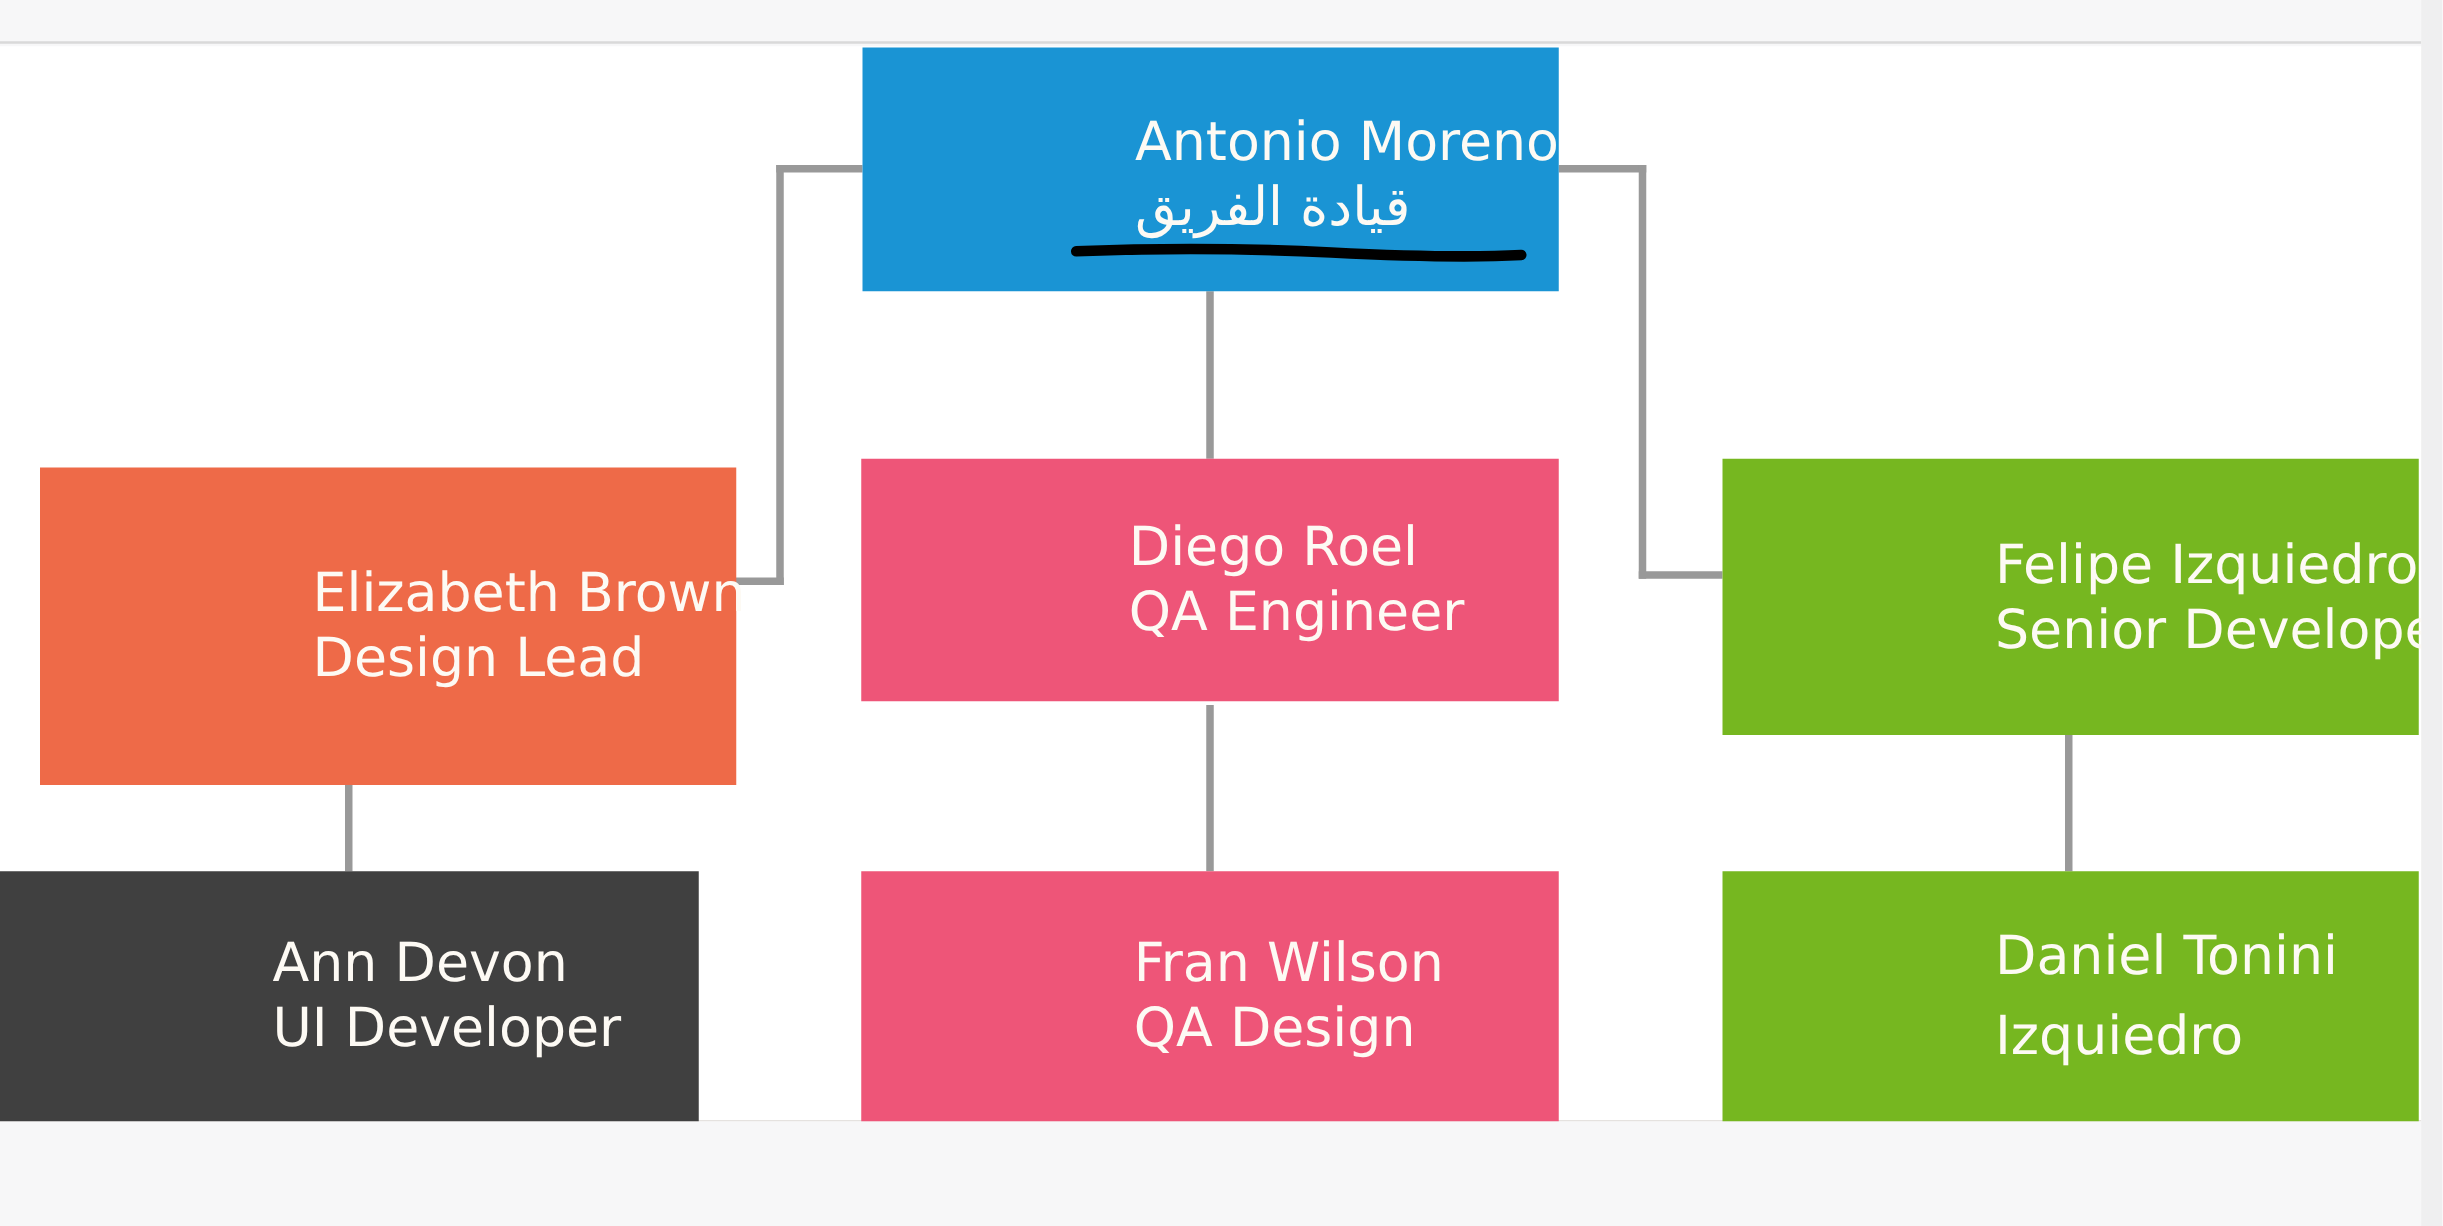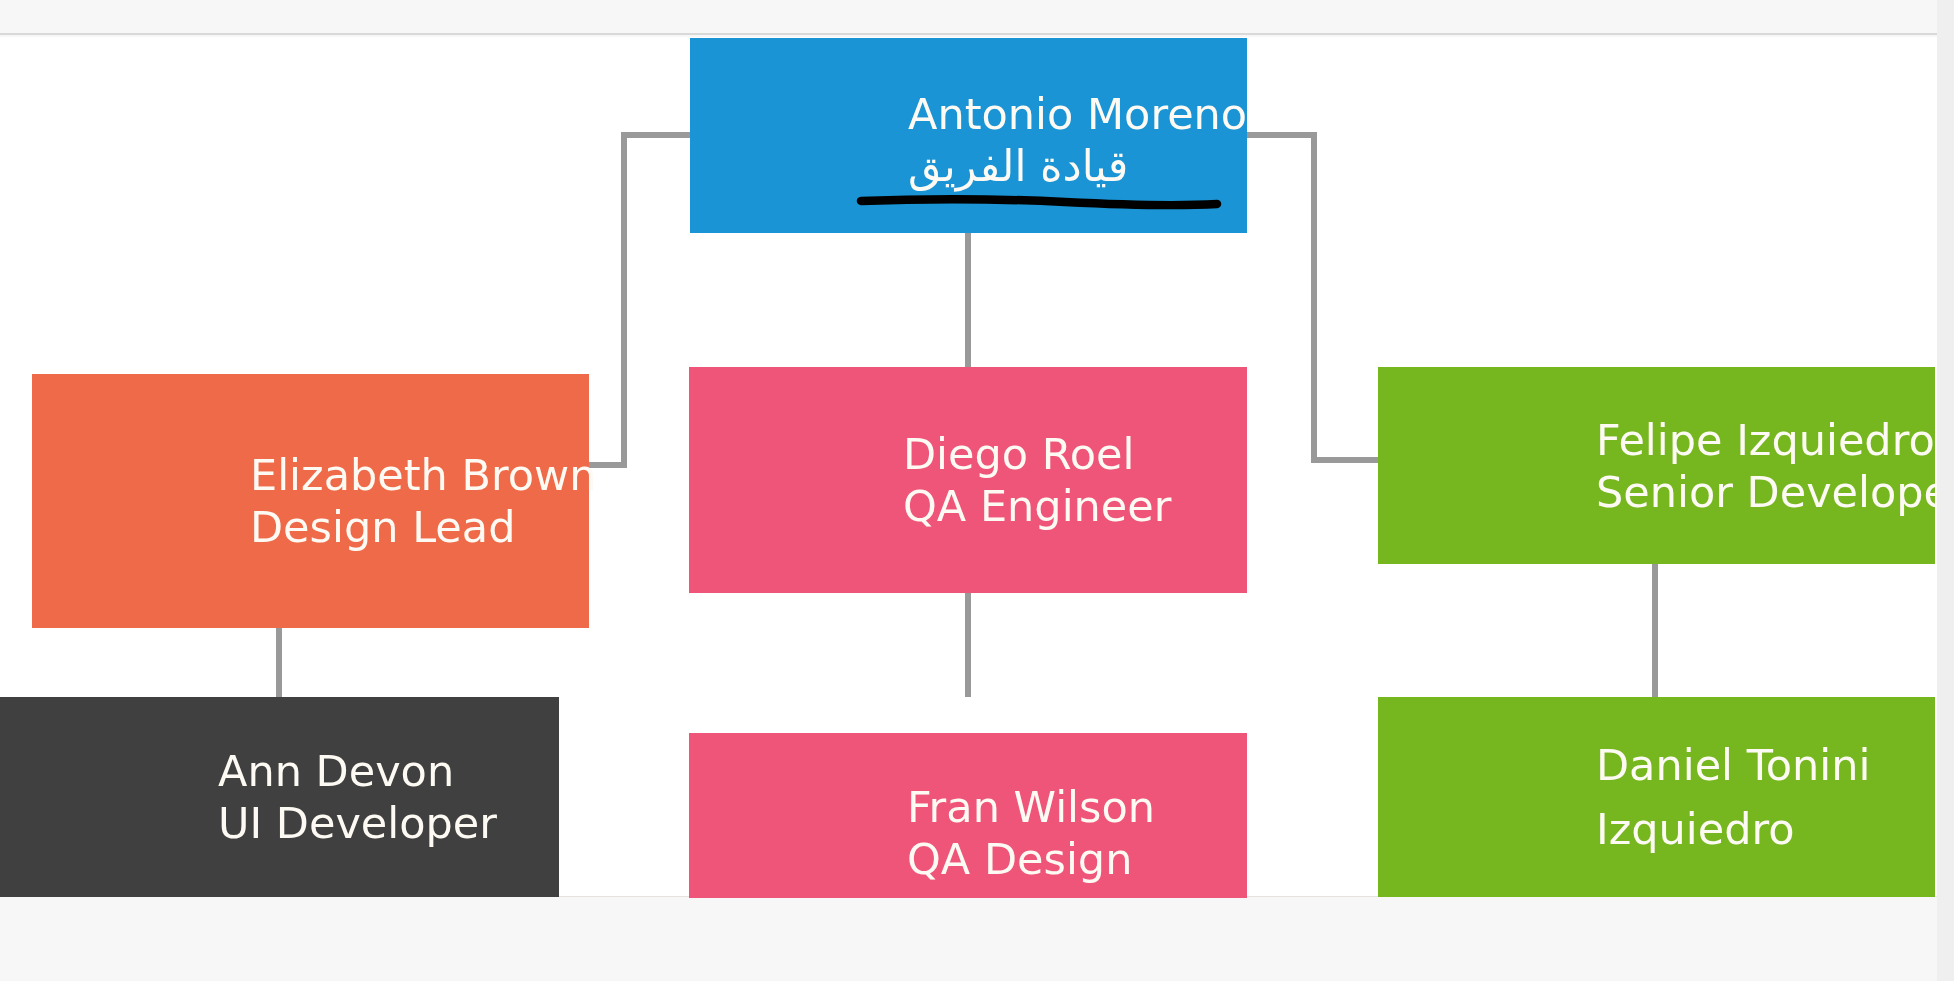--- a/index.html
+++ b/index.html
@@ -30,24 +30,24 @@
     position:absolute;
     display:flex; flex-direction:column; justify-content:center;
     padding-left:218px;
     color:#fdfaf4;
     font-size:43px; line-height:52px;
     white-space:nowrap;
   }
   .node .line { display:block; }
   .n-antonio   { left:690px;  top:38px;  width:557px; height:195px; padding-top:8px; }
   .n-elizabeth { left:0;      top:374px; width:557px; height:254px;margin-left:32px; }
-  .n-diego     { left:689px;  top:367px; width:558px; height:226px; padding-left:214px; }
-  .n-felipe    { left:1378px; top:367px; width:557px; height:197px; }
+  .n-diego     { left:689px;  top:367px; width:558px; height:194px; padding-left:214px; }
+  .n-felipe    { left:1378px; top:367px; width:557px; height:221px; }
   .n-ann       { left:0;      top:697px; width:559px; height:200px; }
-  .n-fran      { left:689px;  top:697px; width:558px; height:200px;margin-top:36px; }
+  .n-fran      { left:689px;  top:697px; width:558px; height:200px; }
   .n-daniel    { left:1378px; top:697px; width:557px; height:200px; }
   .edge { position:absolute; background:#999999; }
   .e-blue-diego    { left:965px;  top:233px; width:6px;  height:134px; }
   .e-diego-fran    { left:965px;  top:564px; width:6px;  height:133px; }
   .e-eliz-ann      { left:276px;  top:564px; width:6px;  height:133px; }
   .e-felipe-daniel { left:1652px; top:564px; width:6px;  height:133px; }
   .e-left-h1  { left:621px;  top:132px; width:69px; height:6px; }
   .e-left-v   { left:621px;  top:132px; width:6px;  height:336px; }
   .e-left-h2  { left:557px;  top:462px; width:70px; height:6px; }
   .e-right-h1 { left:1247px; top:132px; width:70px; height:6px; }

